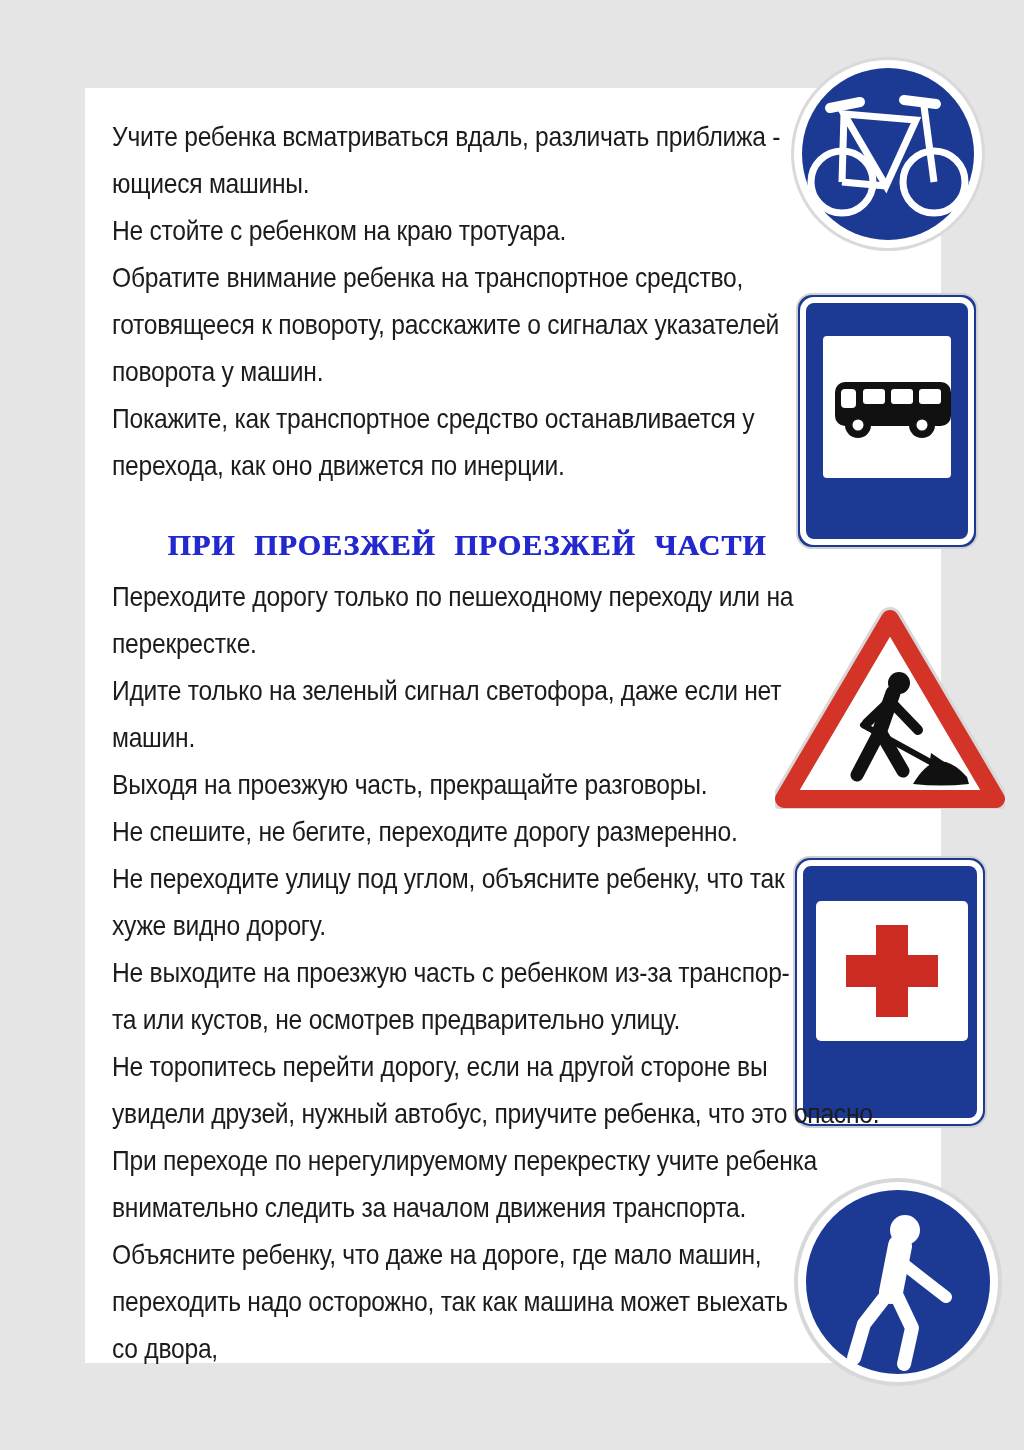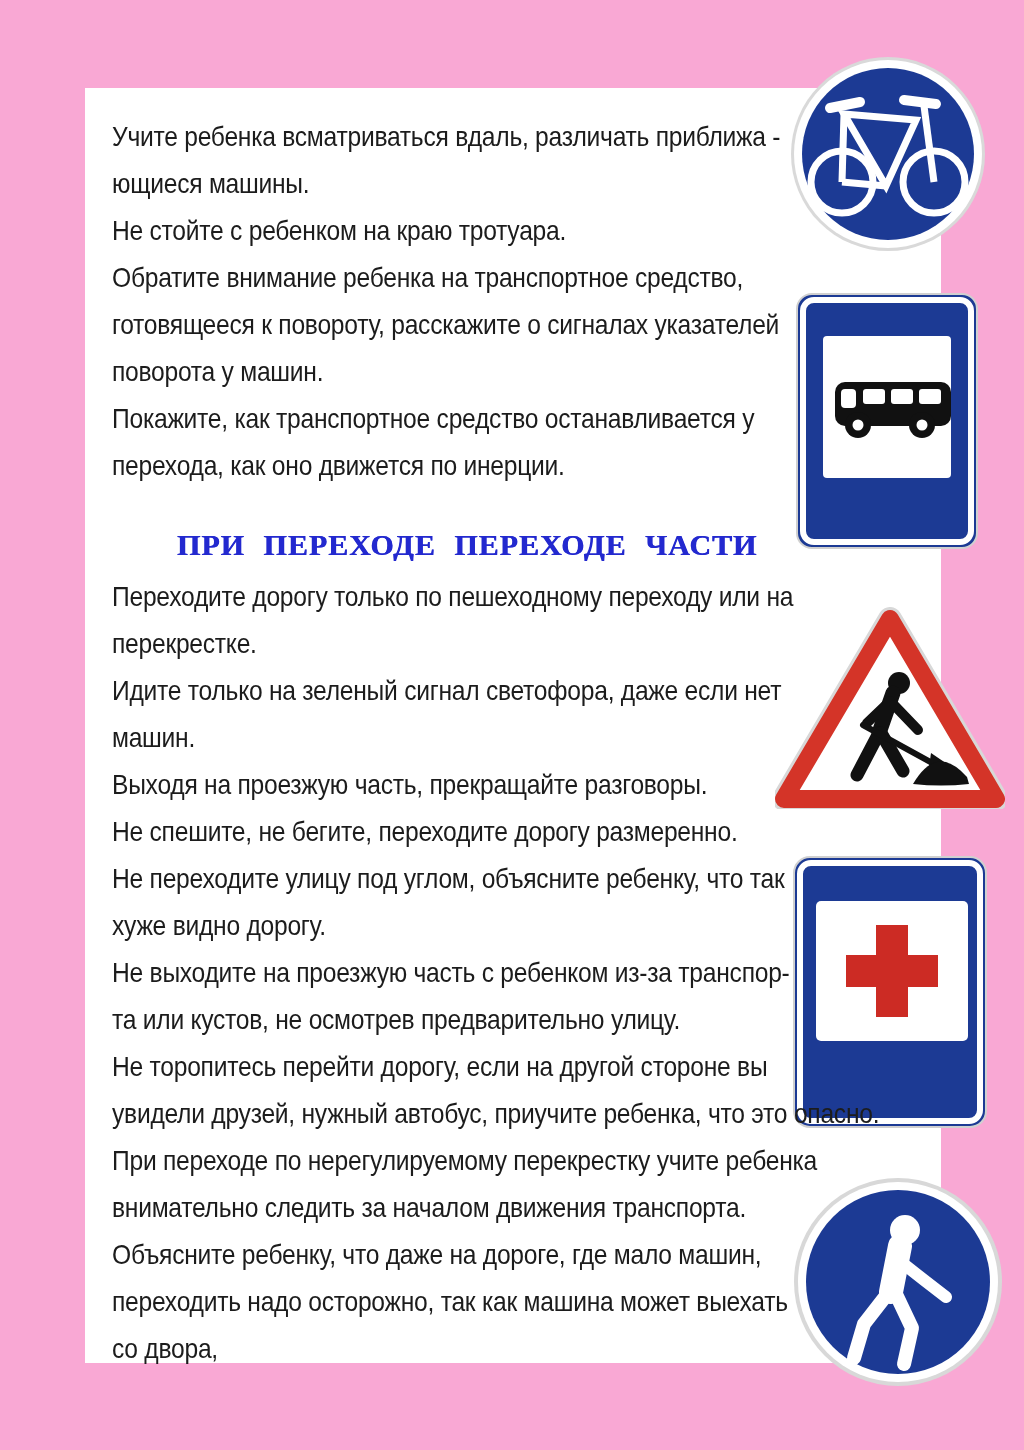--- a/index.html
+++ b/index.html
@@ -1,18 +1,18 @@
 <!DOCTYPE html>
 <html><head>
 <meta charset="utf-8">
 <style>
   html,body { margin:0; padding:0; }
   .page {
     position:relative; width:1024px; height:1450px;
-    background:#f9a8d4; overflow:hidden;
+    background:#e5e5e5; overflow:hidden;
     font-family:"Liberation Sans", sans-serif;
   }
   .panel {
     position:absolute; left:85px; top:88px;
     width:856px; height:1275px; background:#ffffff;
   }
   .textcol {
     position:absolute; left:112px; top:113px; width:832px; z-index:2;
   }
   .line {
@@ -46,21 +46,21 @@
   <div class="textcol">
     <div class="line">Учите ребенка всматриваться вдаль, различать приближа -</div>
     <div class="line">ющиеся машины.</div>
     <div class="line">Не стойте с ребенком на краю тротуара.</div>
     <div class="line">Обратите внимание ребенка на транспортное средство,</div>
     <div class="line">готовящееся к повороту, расскажите о сигналах  указателей</div>
     <div class="line">поворота у машин.</div>
     <div class="line">Покажите, как транспортное средство останавливается у</div>
     <div class="line">перехода, как оно движется по инерции.</div>
 
-    <div class="heading">ПРИ  ПЕРЕХОДЕ  ПЕРЕХОДЕ  ЧАСТИ</div>
+    <div class="heading">ПРИ  ПРОЕЗЖЕЙ  ПРОЕЗЖЕЙ  ЧАСТИ</div>
 
     <div class="line">Переходите дорогу только по пешеходному переходу или на</div>
     <div class="line">перекрестке.</div>
     <div class="line">Идите только на зеленый сигнал светофора, даже если нет</div>
     <div class="line">машин.</div>
     <div class="line">Выходя на проезжую часть, прекращайте разговоры.</div>
     <div class="line">Не спешите, не бегите, переходите дорогу размеренно.</div>
     <div class="line">Не переходите улицу под углом, объясните ребенку, что так</div>
     <div class="line">хуже видно дорогу.</div>
     <div class="line">Не выходите на проезжую часть с ребенком из-за транспор-</div>

